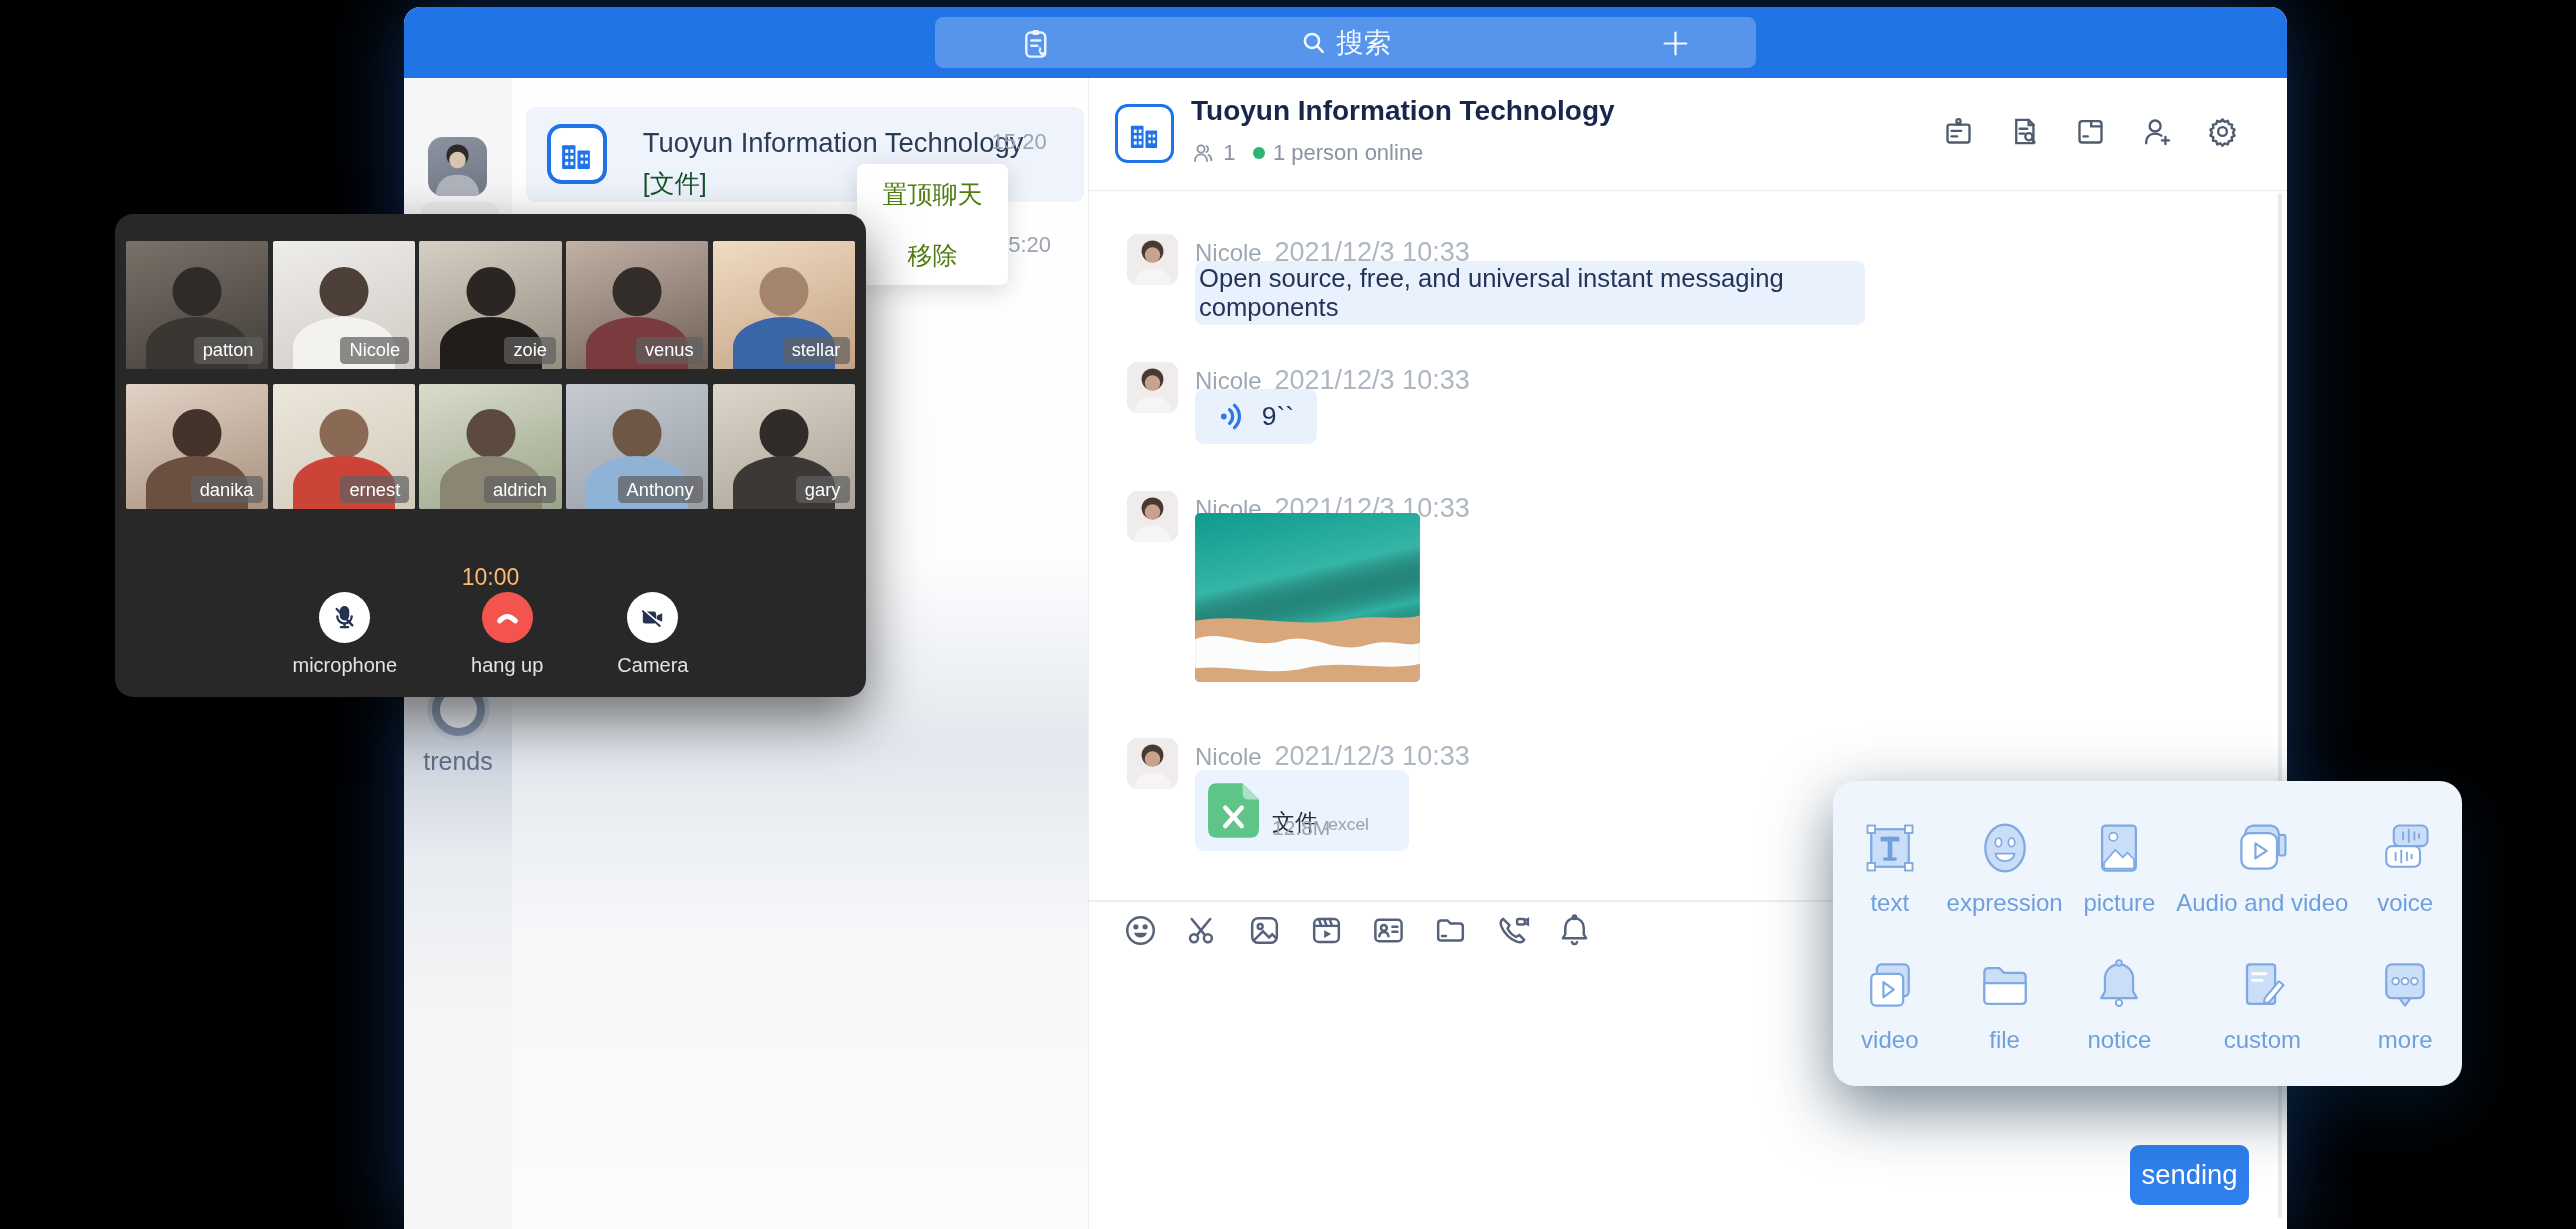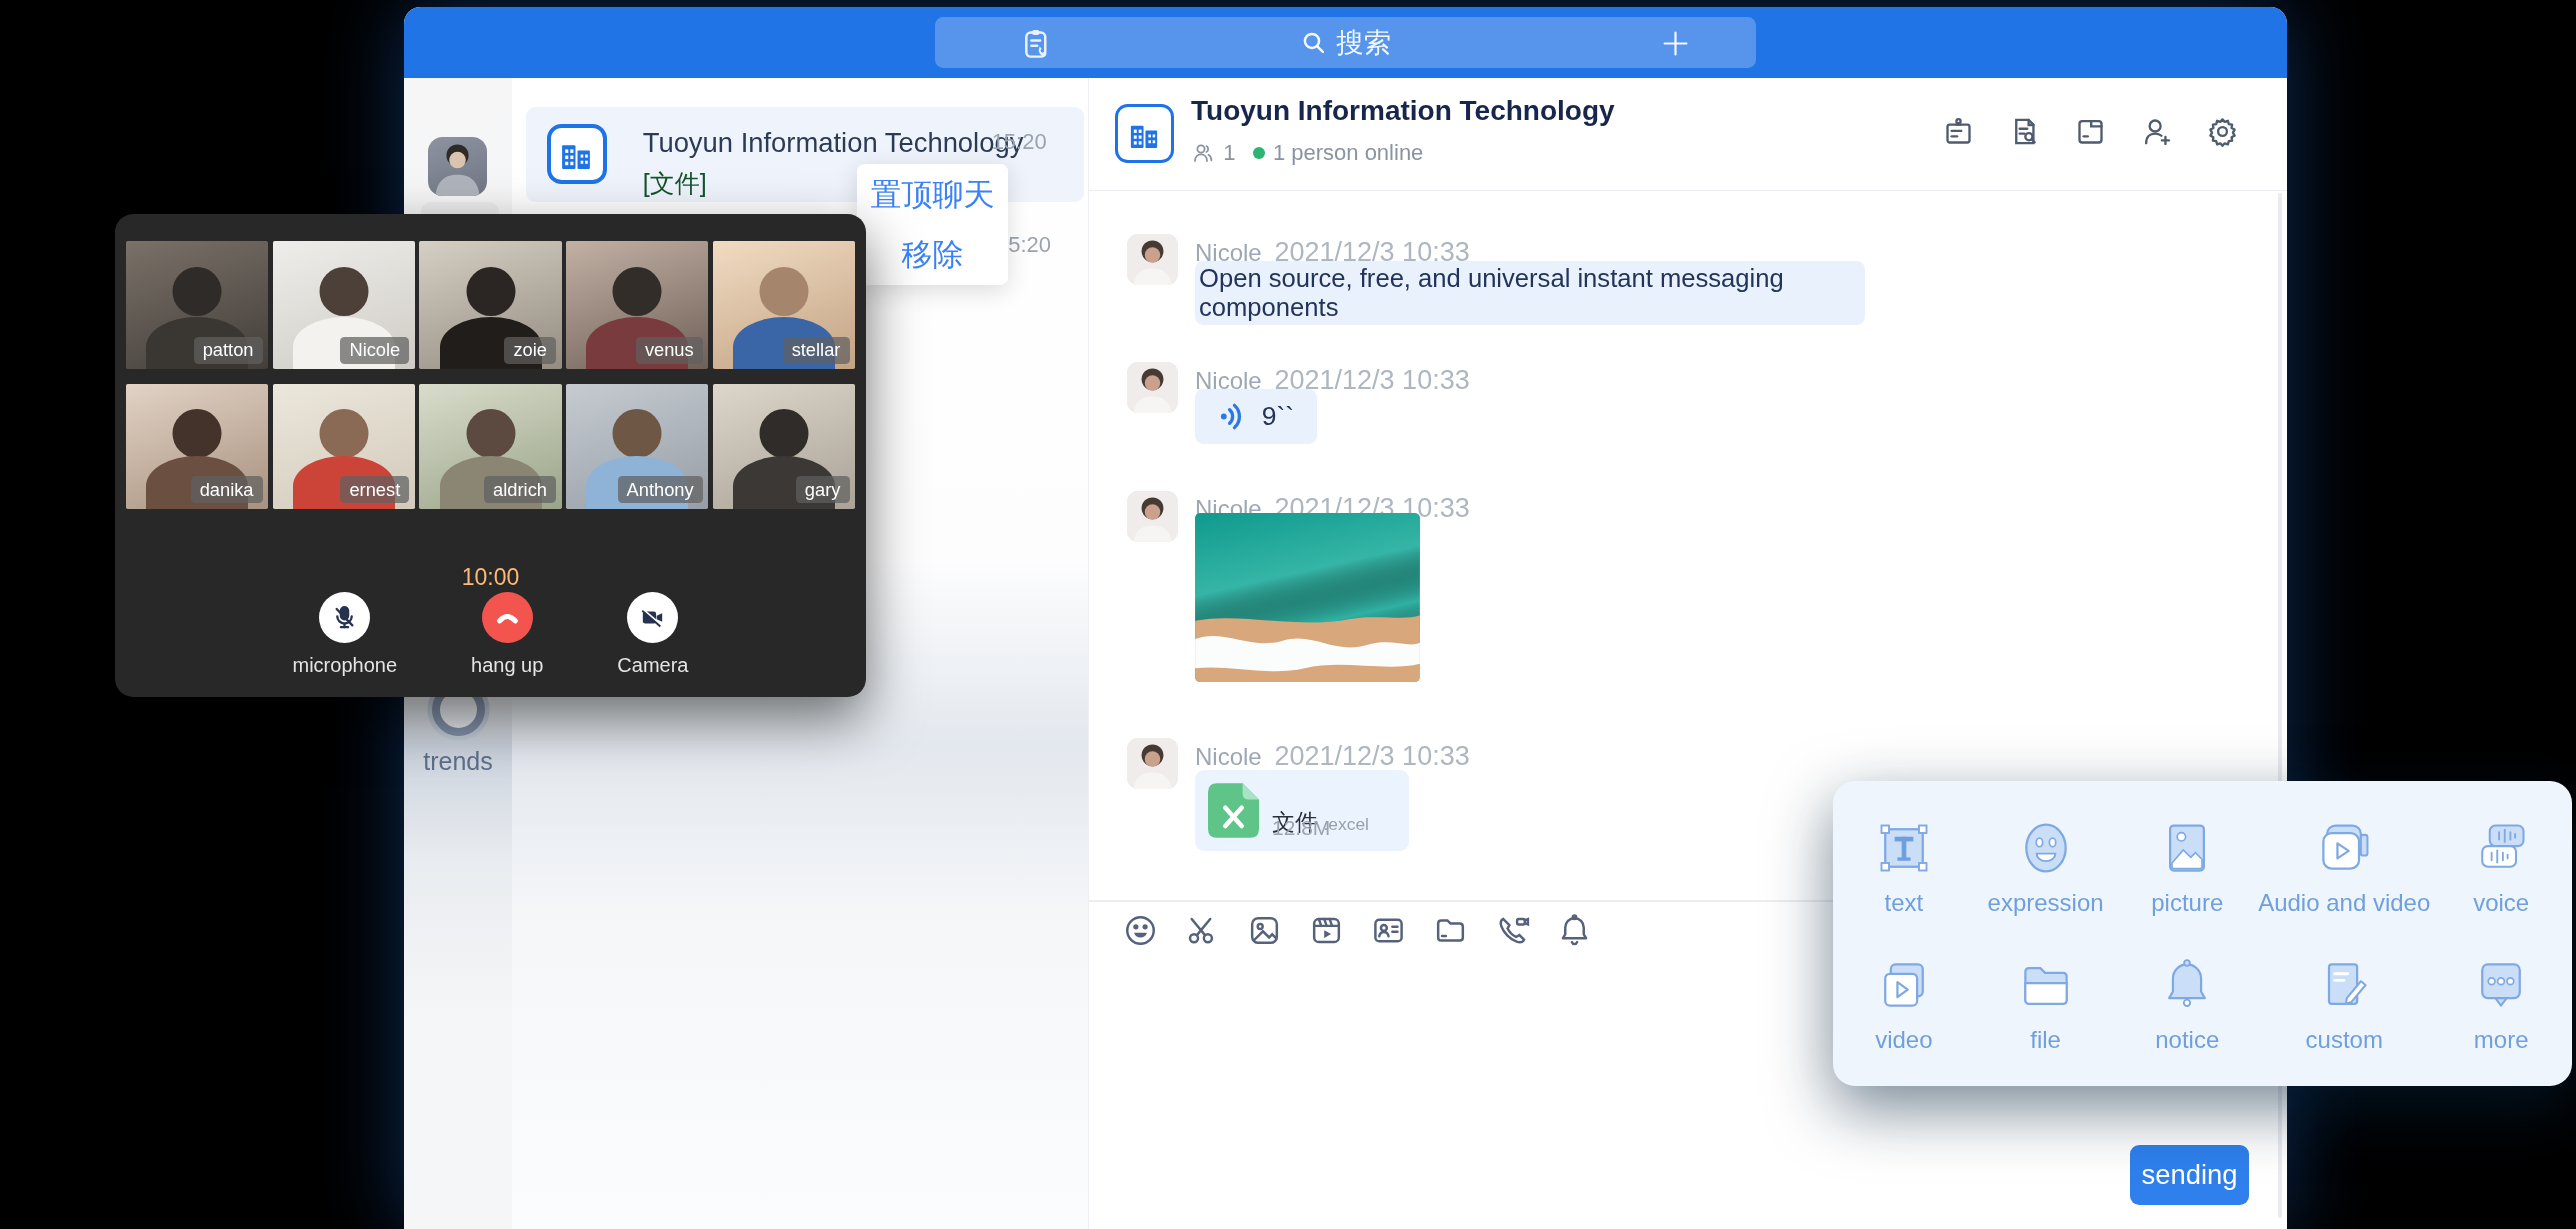--- a/index.html
+++ b/index.html
@@ -31,21 +31,21 @@
   
   .conv{position:absolute;left:13.7px;top:29px;width:558px;height:95px;border-radius:9.1px;background:#EFF4FC;}
   .conv-icon{position:absolute;left:21px;top:16.5px;width:60px;height:60px;border-radius:14.6px;border:4.6px solid #1E73E6;
     background:#fff;display:flex;align-items:center;justify-content:center;box-sizing:border-box;}
   .conv-title{position:absolute;left:117px;top:20px;font-size:27.4px;color:#2b3a55;font-weight:500;white-space:nowrap;}
   .conv-sub{position:absolute;left:117px;top:60px;font-size:25px;color:#14532d;}
   .conv-time{position:absolute;right:37px;top:22px;font-size:22px;color:#9aa3af;}
   .conv2-time{position:absolute;right:37px;top:154px;font-size:22px;color:#9aa3af;}
   .ctx-menu{position:absolute;left:345px;top:86px;width:151px;height:121px;background:#fff;border-radius:7.3px;
     box-shadow:0 5.5px 24px rgba(0,0,0,.14);z-index:20;display:flex;flex-direction:column;}
-  .ctx-item{flex:1;display:flex;align-items:center;justify-content:center;font-size:31px;color:#3b82f6;}
+  .ctx-item{flex:1;display:flex;align-items:center;justify-content:center;font-size:25px;color:#4d7c0f;}
   
   .chead{position:absolute;left:0;top:0;width:100%;height:112px;border-bottom:1.8px solid #ebedf0;background:#fff;}
   .chead-icon{position:absolute;left:25.6px;top:25.6px;width:59px;height:59px;border-radius:12.8px;border:3.7px solid #1E73E6;
     background:#fff;display:flex;align-items:center;justify-content:center;box-sizing:border-box;}
   .chead-title{position:absolute;left:102px;top:16.5px;font-size:28px;font-weight:600;color:#17264b;white-space:nowrap;}
   .chead-sub{position:absolute;left:102px;top:62px;display:flex;align-items:center;gap:8.2px;font-size:22px;color:#8a93a0;}
   .dot{width:12px;height:12px;border-radius:50%;background:#2BB571;margin-left:9.1px;}
   .chead-actions{position:absolute;right:48px;top:37px;display:flex;gap:33px;align-items:center;}
   
   .msg-av{position:absolute;left:38px;width:51px;height:51px;border-radius:11px;overflow:hidden;background:#efeceb;}
@@ -88,21 +88,21 @@
   .t7{background:linear-gradient(160deg,#d9dccb,#9aa489);--head:#5c4a40;--body:#8b8574;}
   .t8{background:linear-gradient(160deg,#c6cbd1,#979ea7);--head:#6e5845;--body:#8fb3d6;}
   .t9{background:linear-gradient(160deg,#ddd6ca,#aaa296);--head:#302c29;--body:#3b3835;}
   .timer{position:absolute;left:0;top:335px;width:100%;text-align:center;color:#fdba74;font-size:23px;margin-top:15px;}
   .controls{position:absolute;left:0;top:378px;width:100%;display:flex;justify-content:center;gap:74px;}
   .ctrl{display:flex;flex-direction:column;align-items:center;gap:11px;}
   .ctrl-circle{width:51px;height:51px;border-radius:50%;background:#fff;display:flex;align-items:center;justify-content:center;}
   .ctrl-circle.red{background:#F4544E;}
   .ctrl-label{font-size:20px;color:#e4e4e4;}
   
-  .panel{position:absolute;left:1833px;top:781px;width:739px;height:305px;background:#EFF5FD;border-radius:22px;
+  .panel{position:absolute;left:1833px;top:781px;width:629px;height:305px;background:#EFF5FD;border-radius:22px;
     box-shadow:0 22px 64px rgba(5,35,60,.55);z-index:50;display:grid;grid-template-columns:repeat(5,1fr);
     grid-template-rows:1fr 1fr;padding:18.3px 0 12.8px;box-sizing:border-box;}
   .pcell{display:flex;flex-direction:column;align-items:center;justify-content:center;gap:11px;}
   .plabel{font-size:24px;color:#6fa0dd;white-space:nowrap;}
   
 </style>
 </head>
 <body>
 
 <div class="window">

